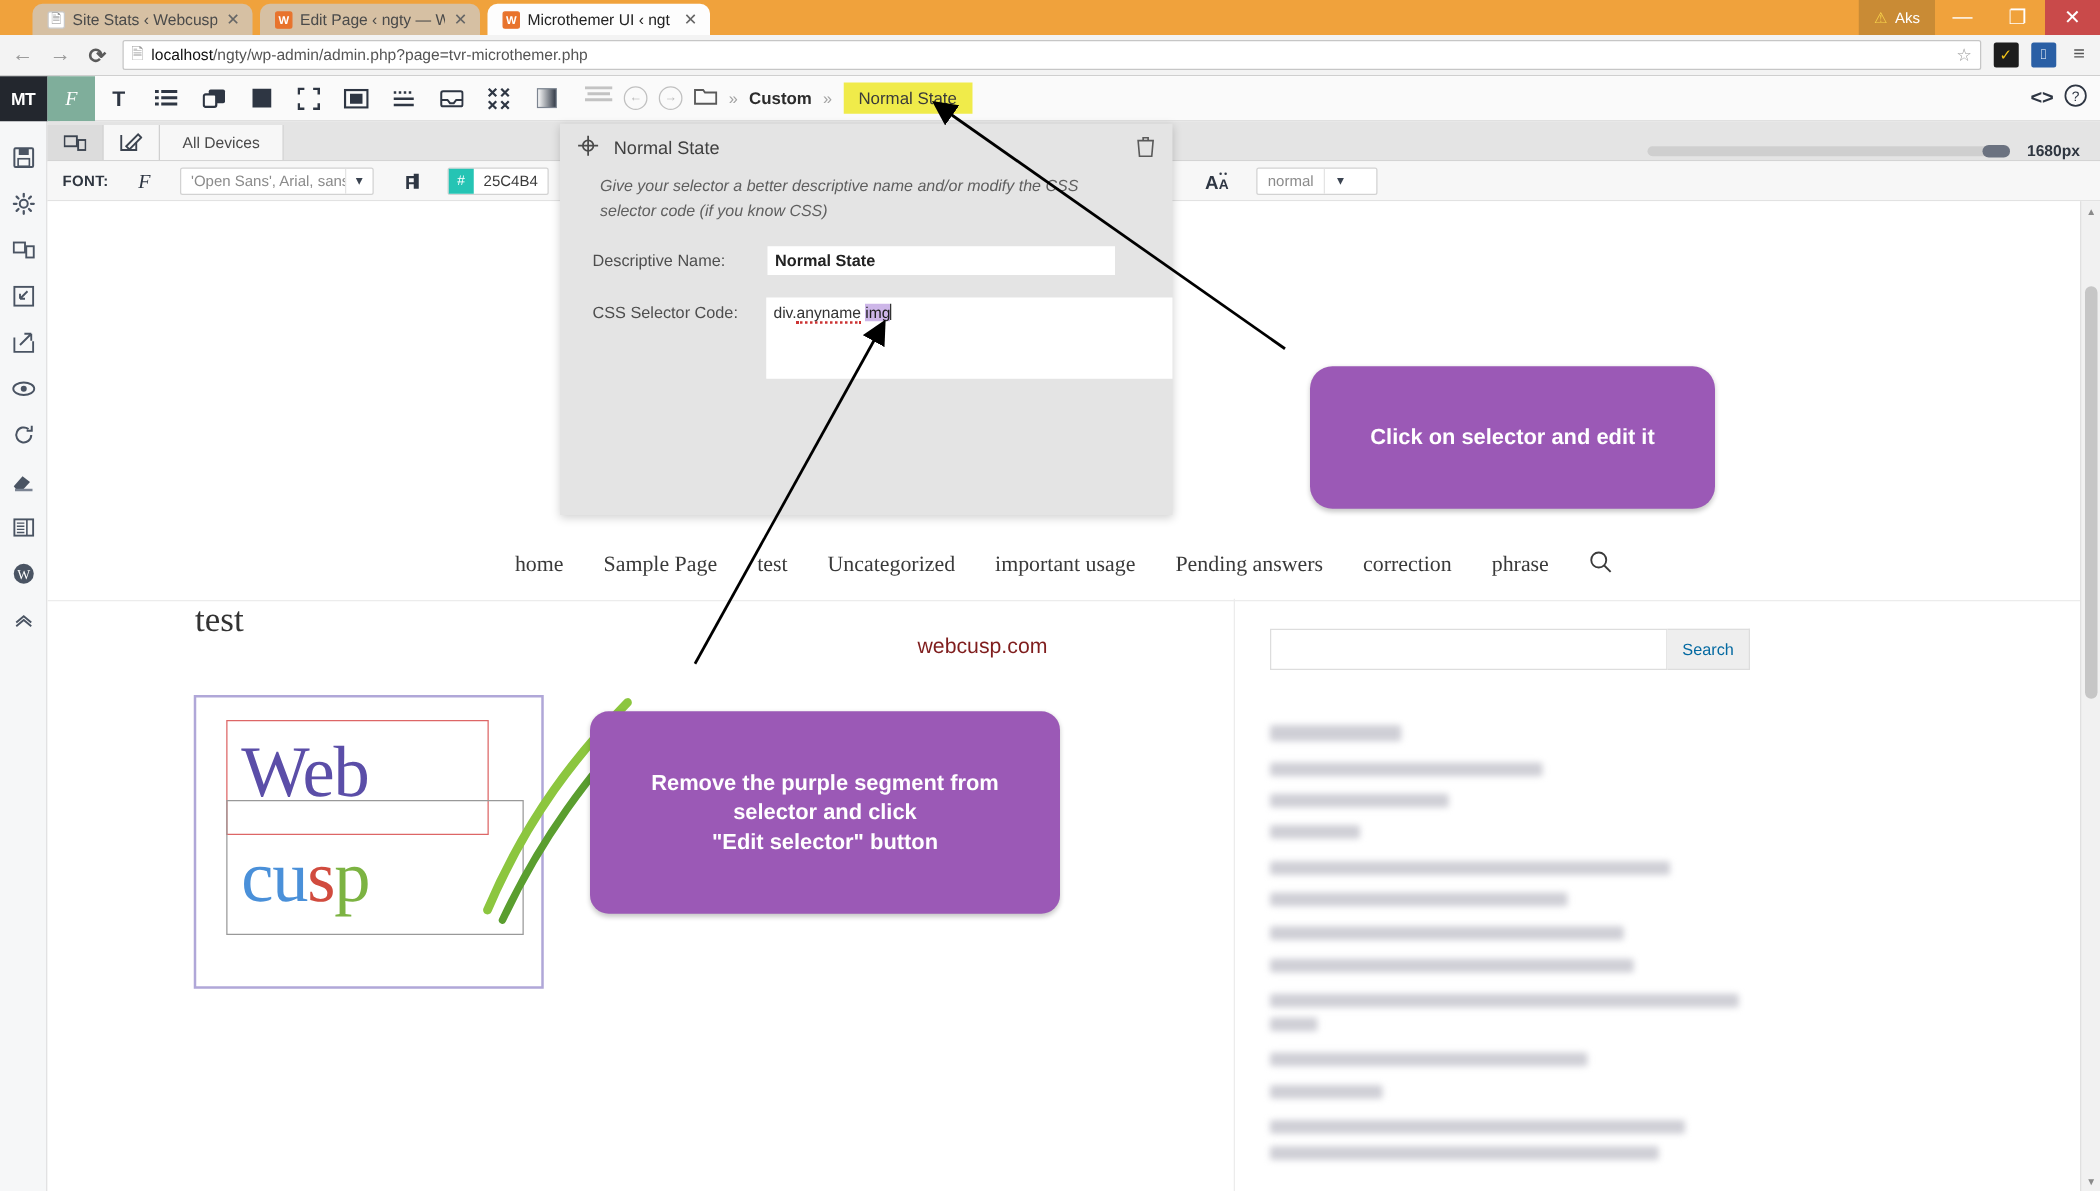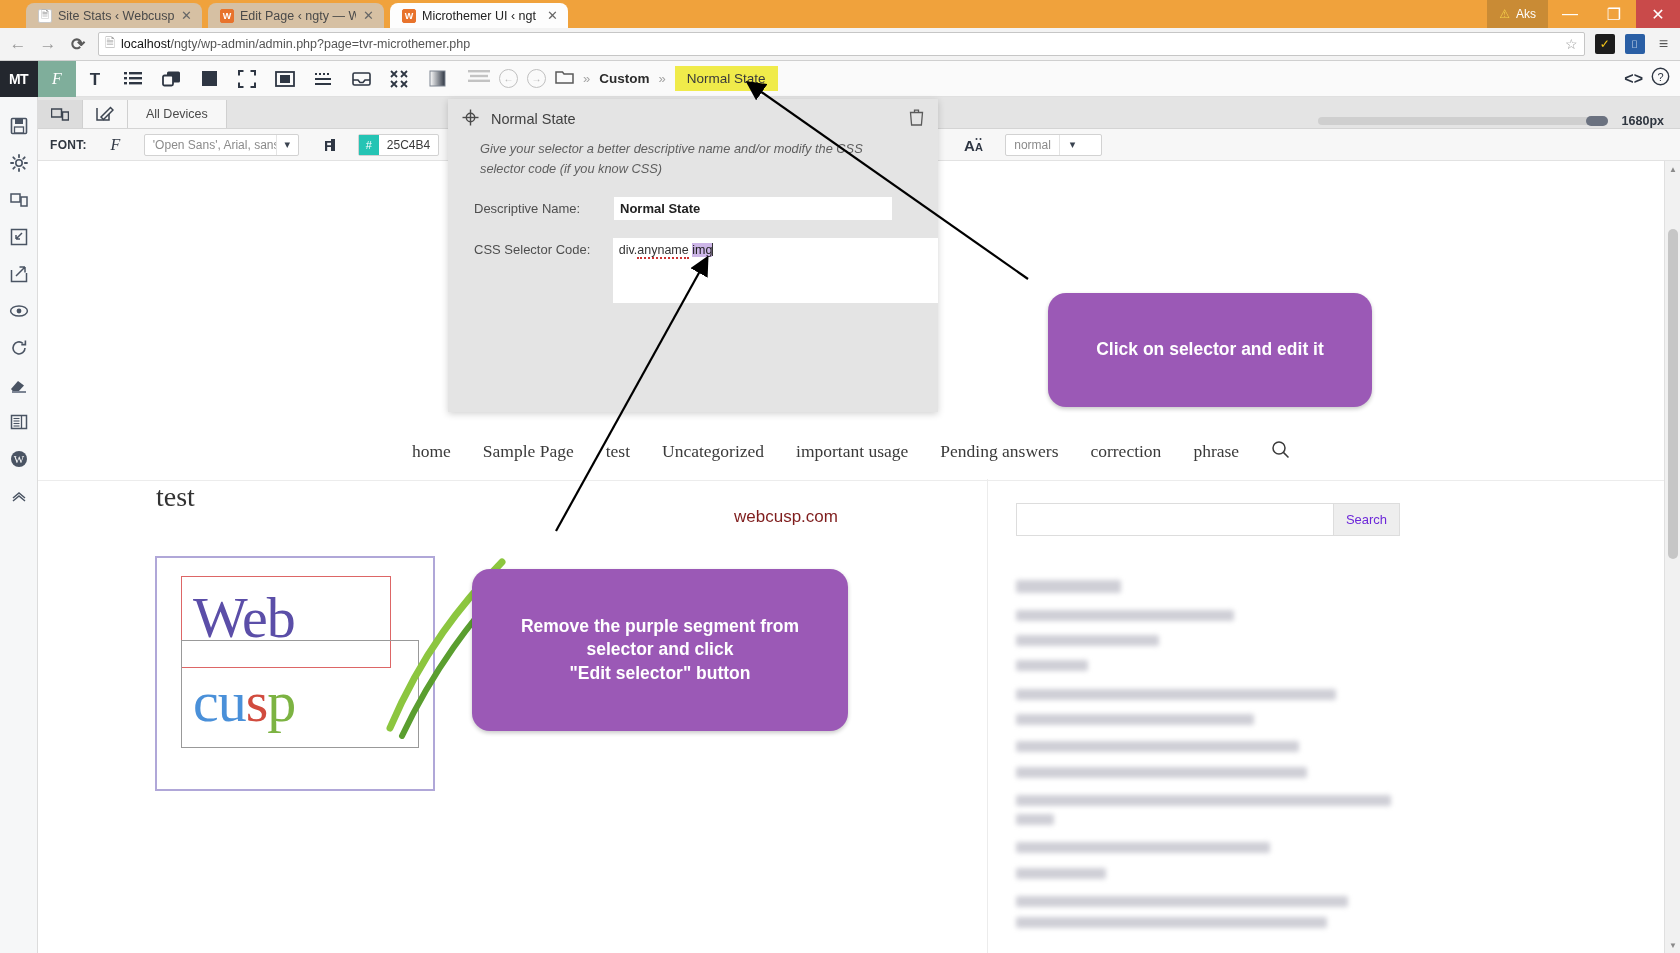--- a/index.html
+++ b/index.html
@@ -207,21 +207,21 @@
   
   #widget-col { position: absolute; left: 950px; top: 320px; width: 560px; }
   #widget-divider { position: absolute; left: 949px; top: 318px; width: 1px; height: 574px; background: #ececec; }
   #search-row { display: flex; margin: 22px 0 0 28px; }
   #search-input {
     width: 318px; height: 33px; border: 1px solid #ddd; background: #fff;
   }
   #search-button {
     width: 66px; height: 33px; background: #eeeeee; border: 1px solid #ddd; border-left: none;
     display: flex; align-items: center; justify-content: center;
-    font-size: 13px; color: #6d28d9; cursor: pointer;
+    font-size: 13px; color: #0369a1; cursor: pointer;
   }
   .blur-line { margin-left: 28px; background: #cfcfd6; border-radius: 2px; filter: blur(2.4px); }
 
   
   #selector-dialog {
     position: absolute; left: 448px; top: 38px; width: 490px; height: 313px;
     background: #e4e4e4; box-shadow: 0 2px 7px rgba(0,0,0,.18); z-index: 40;
   }
   #dlg-head {
     height: 40px; display: flex; align-items: center; padding: 0 14px; gap: 12px;
@@ -272,21 +272,21 @@
   #bc-lines { color: #bdbdbd; }
 
   
   .callout {
     position: absolute; background: #9b59b6; color: #fff; border-radius: 18px;
     display: flex; align-items: center; justify-content: center; text-align: center;
     font-size: 17.5px; font-weight: bold; line-height: 1.35; padding: 14px 22px;
     box-shadow: 0 2px 4px rgba(0,0,0,.22); z-index: 50;
   }
   #callout-1 { left: 1048px; top: 232px; width: 324px; height: 114px; }
-  #callout-2 { left: 472px; top: 508px; width: 376px; height: 162px; }
+  #callout-2 { left: 472px; top: 508px; width: 376px; height: 162px; border-radius: 15px; }
   #arrow-layer { position: absolute; left:0; top:0; width: 1680px; height: 892px; pointer-events: none; z-index: 45; }
 </style>
 </head>
 <body>
 
 <div id="browser-titlebar">
   <div class="tab inactive" style="margin-left:26px;width:176px;">
     <span class="tab-favicon">🗎</span>
     <span class="tab-title">Site Stats ‹ Webcusp</span>
     <span class="tab-close">✕</span>

